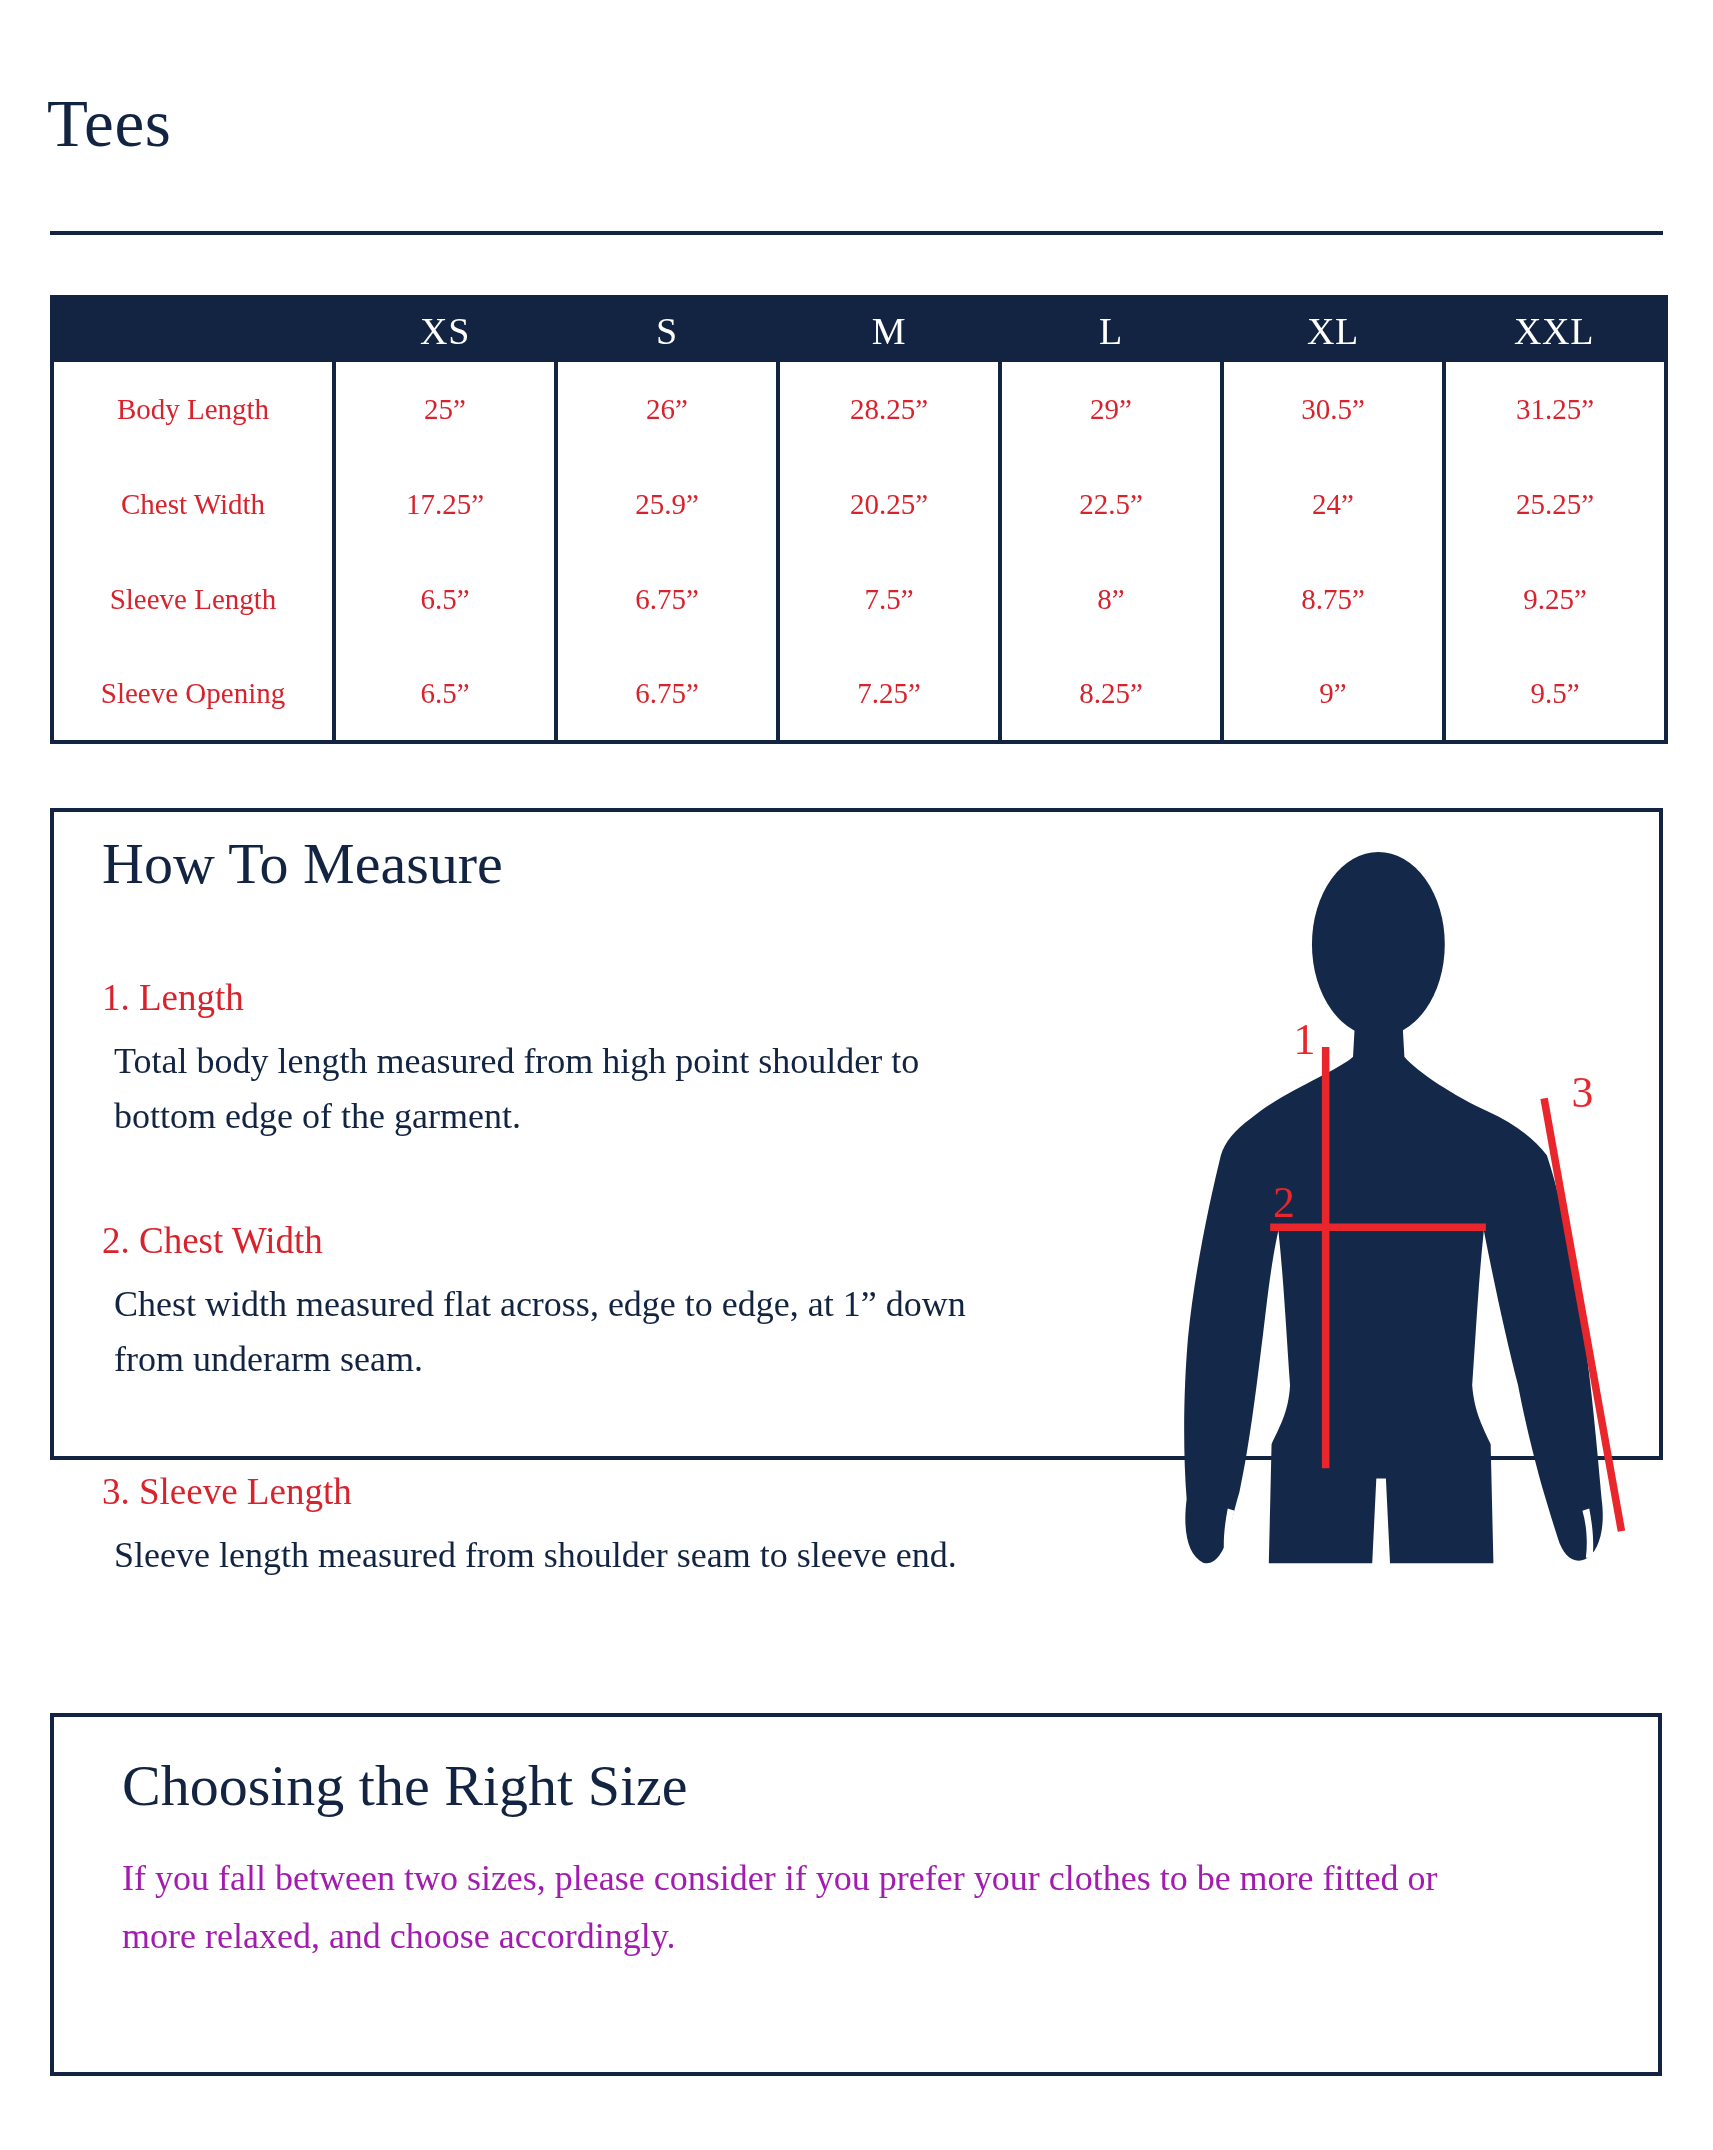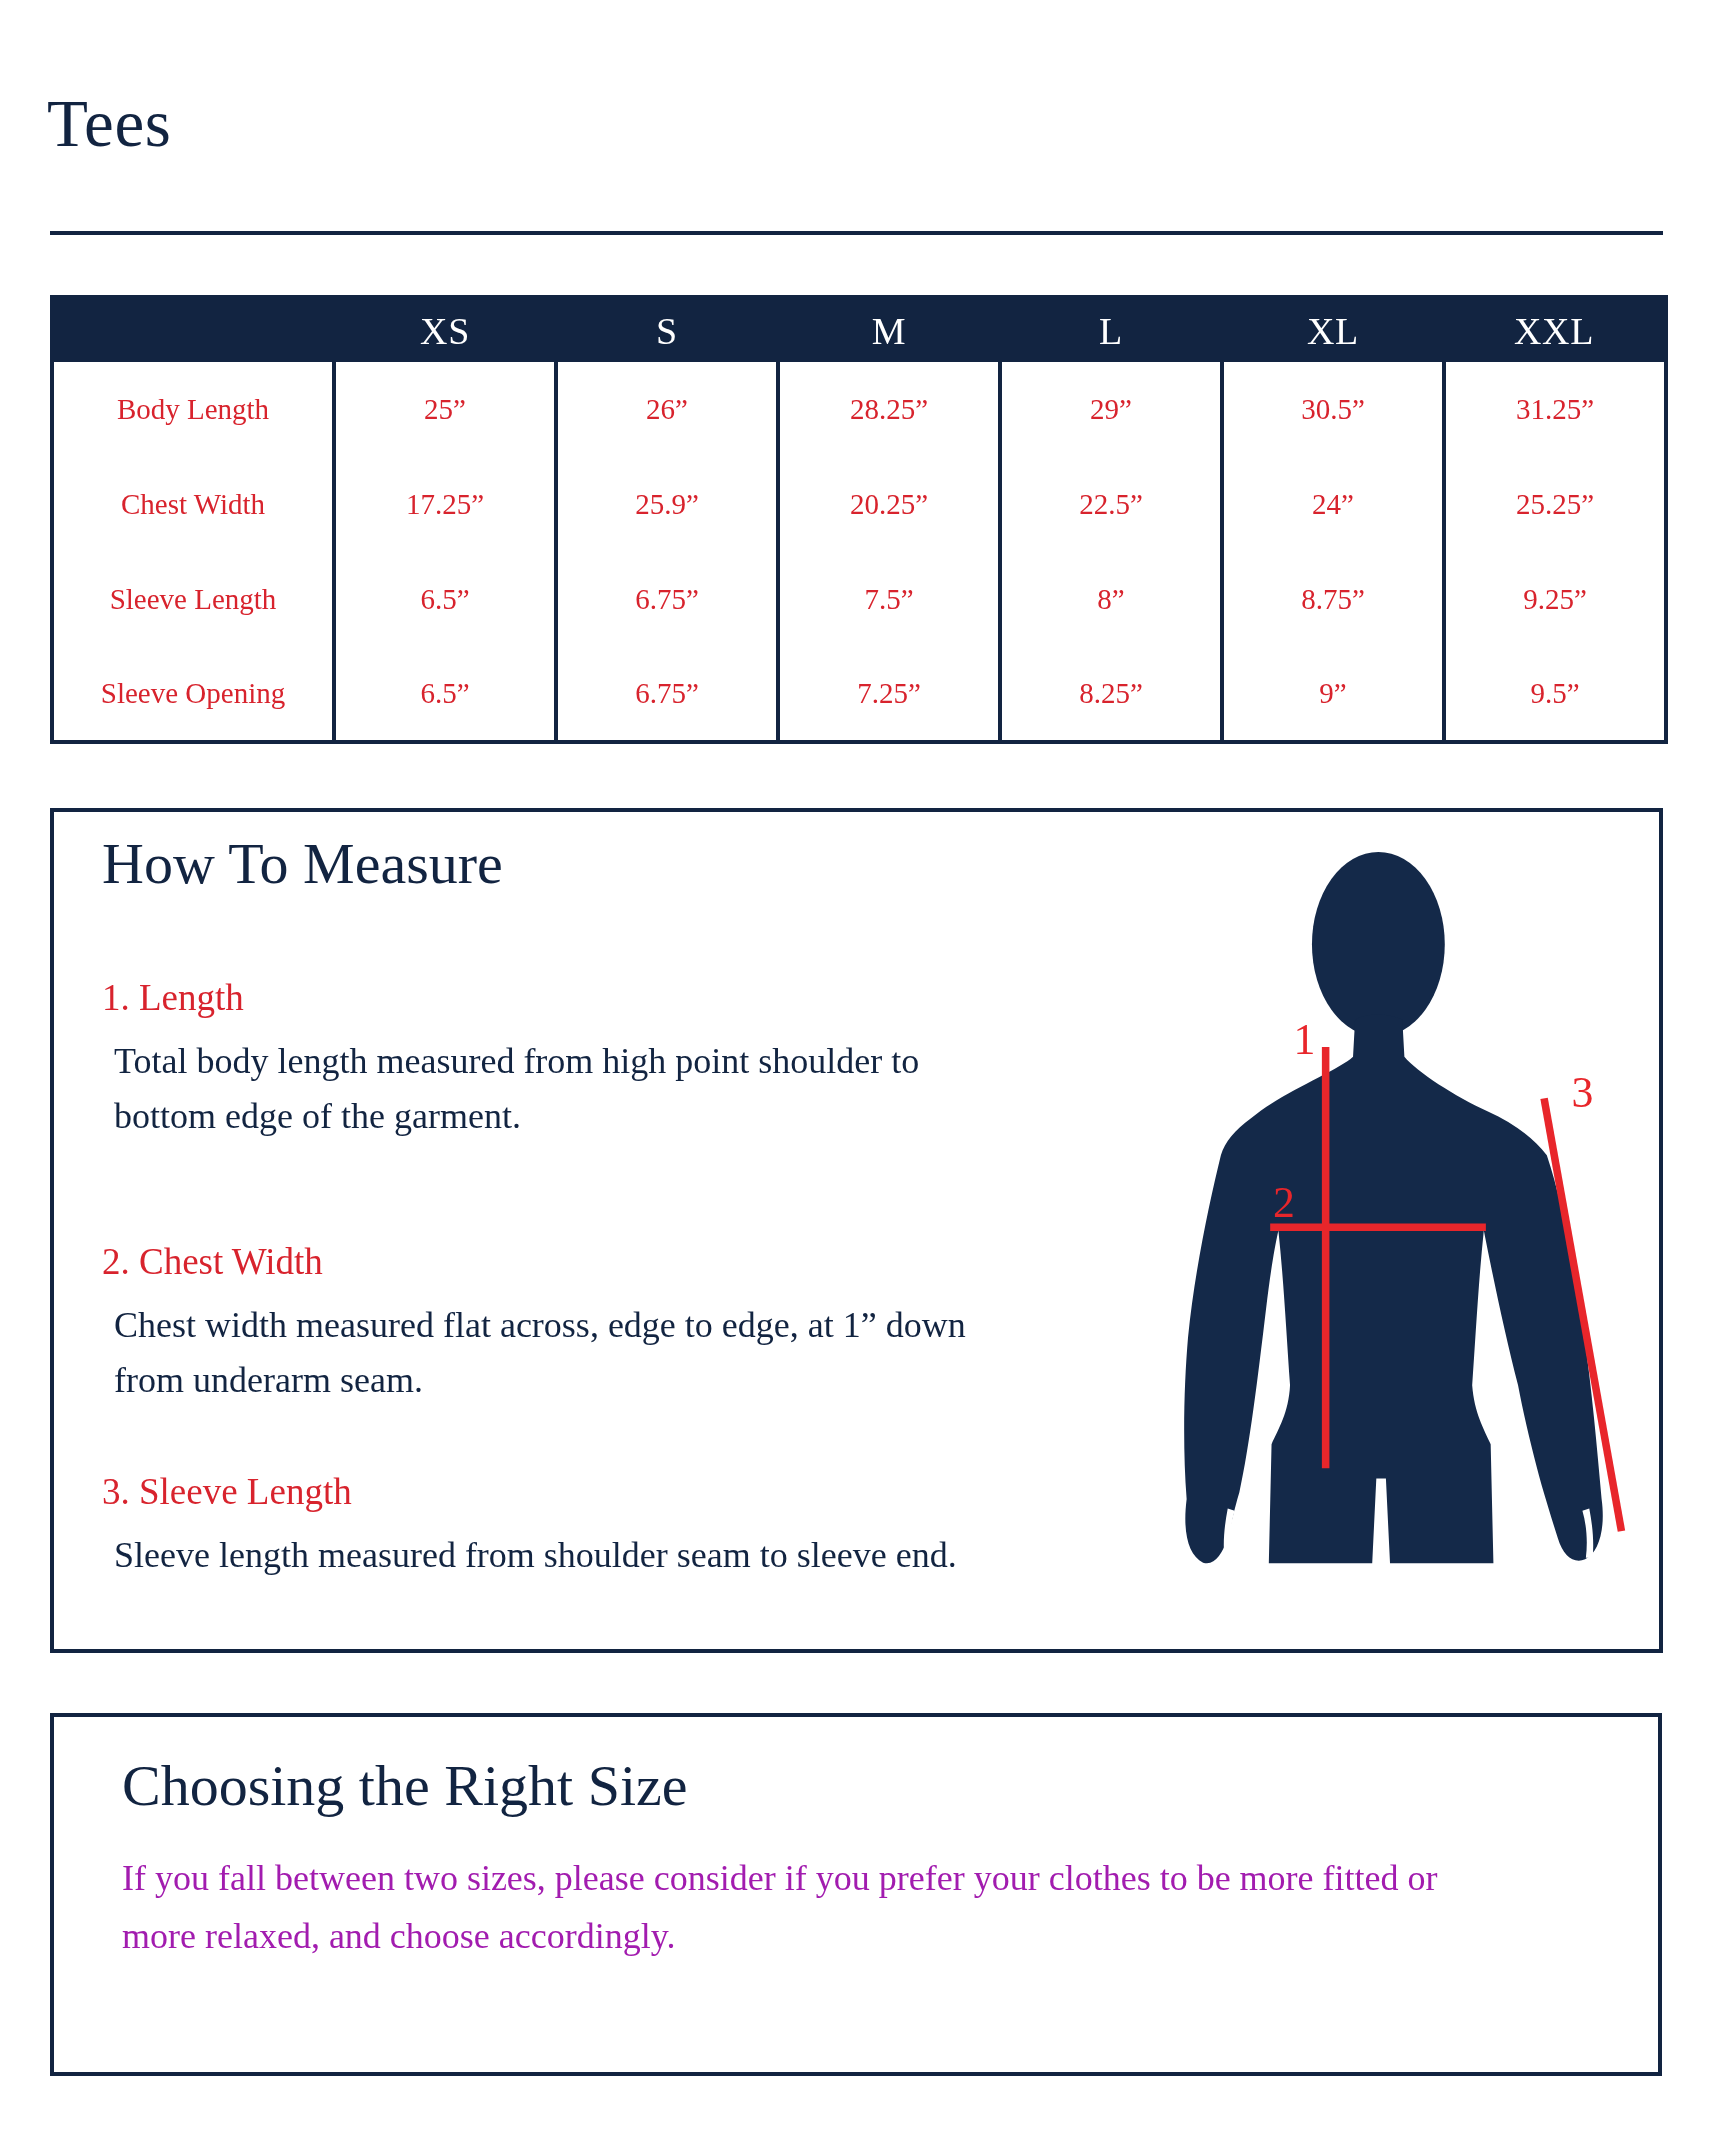--- a/index.html
+++ b/index.html
@@ -56,37 +56,37 @@
     font-size: 29px;
     text-align: center;
     vertical-align: middle;
     background: #ffffff;
   }
   .size-table tbody td.lbl { border-left: none; }
   
   .htm-box {
     position: absolute;
     left: 50px; top: 808px;
-    width: 1613px; height: 845px;
+    width: 1613px; height: 652px;
     border: 4.1px solid #122441;
     background: #ffffff;
   }
   .section-heading {
     position: absolute;
     margin: 0;
     font-size: 58px;
     font-weight: 400;
     color: #122441;
     line-height: 1.15;
     white-space: nowrap;
   }
   .htm-box .section-heading { left: 48px; top: 19px; }
   .measure-sec { position: absolute; left: 48px; }
   .measure-sec.sec-1 { top: 164px; }
-  .measure-sec.sec-2 { top: 428px; }
+  .measure-sec.sec-2 { top: 407px; }
   .measure-sec.sec-3 { top: 658px; }
   .measure-sec h3 {
     margin: 0 0 13.7px 0;
     font-size: 37px;
     font-weight: 400;
     color: #d8232d;
     line-height: 1.2;
     white-space: nowrap;
   }
   .measure-sec p { margin: 12px; }

